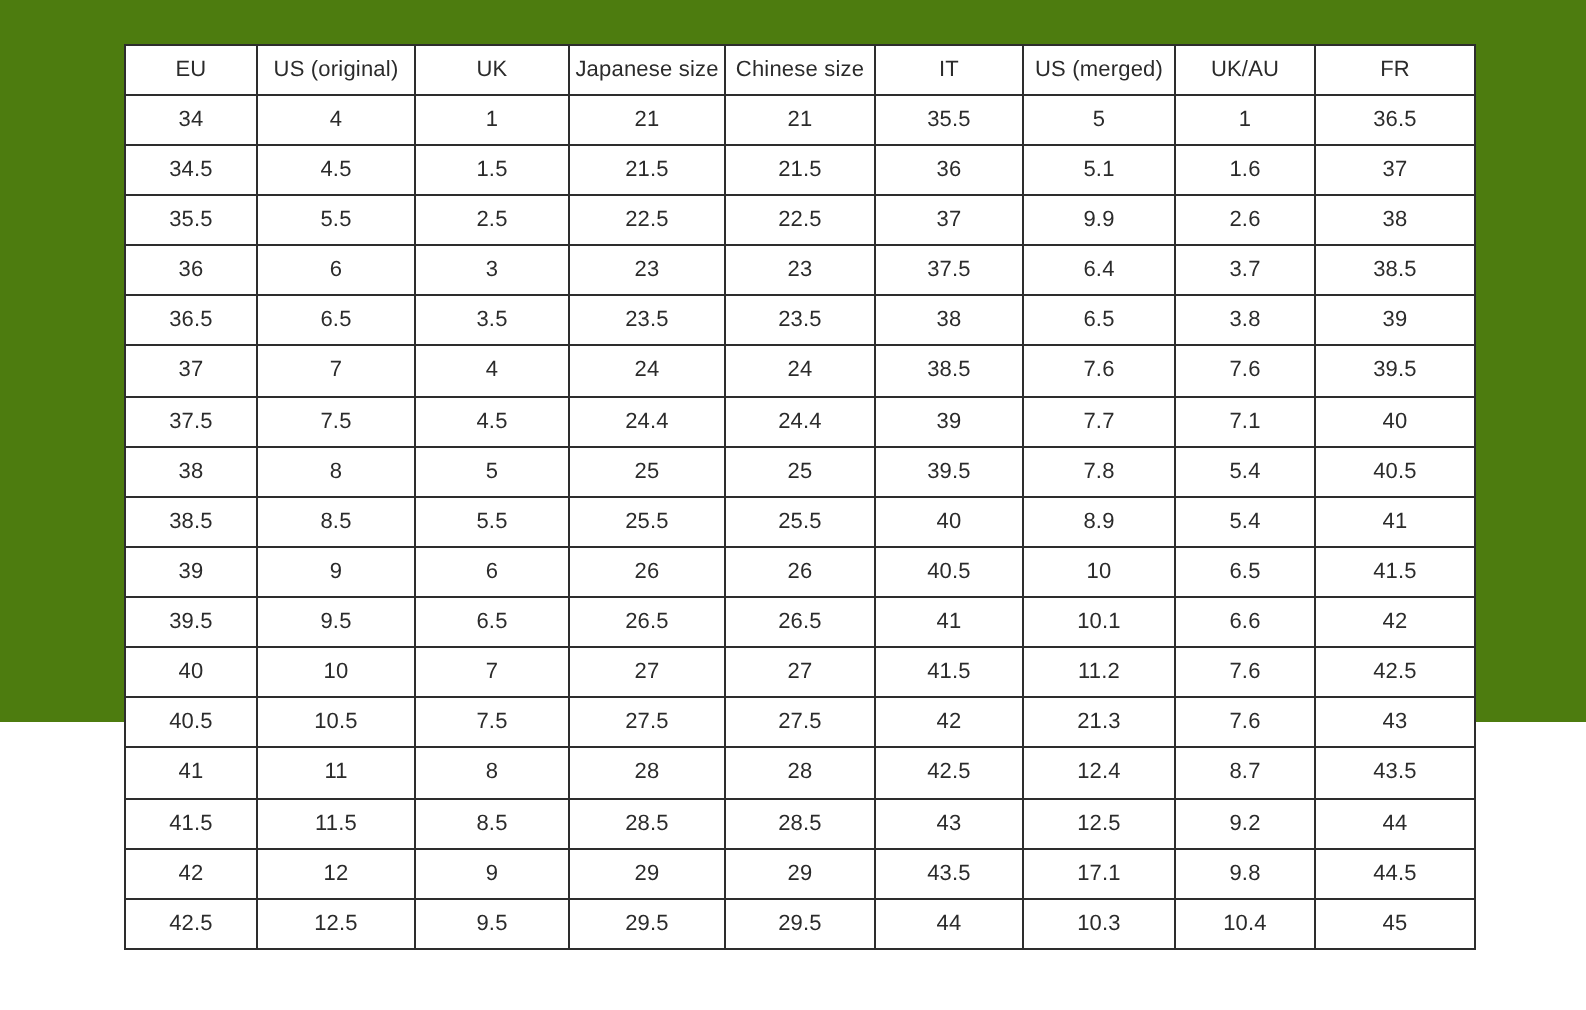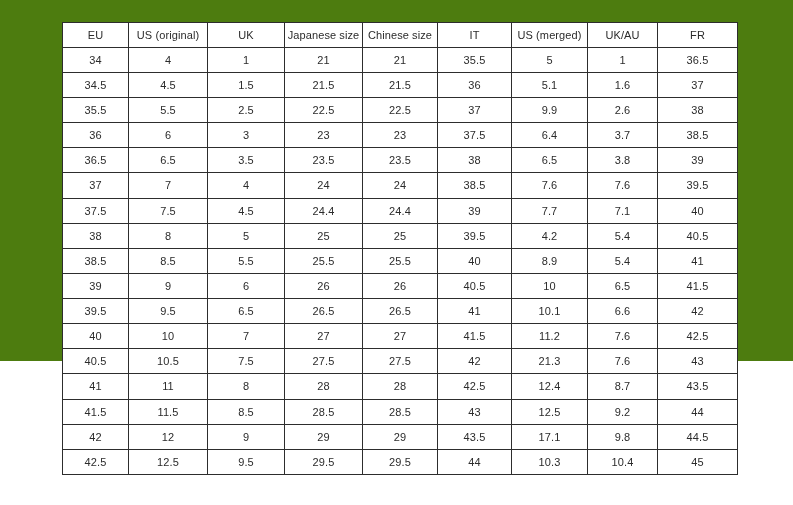--- a/index.html
+++ b/index.html
@@ -158,21 +158,21 @@
           <td>7.1</td>
           <td>40</td>
         </tr>
         <tr>
           <td>38</td>
           <td>8</td>
           <td>5</td>
           <td>25</td>
           <td>25</td>
           <td>39.5</td>
-          <td>4.2</td>
+          <td>7.8</td>
           <td>5.4</td>
           <td>40.5</td>
         </tr>
         <tr>
           <td>38.5</td>
           <td>8.5</td>
           <td>5.5</td>
           <td>25.5</td>
           <td>25.5</td>
           <td>40</td>

